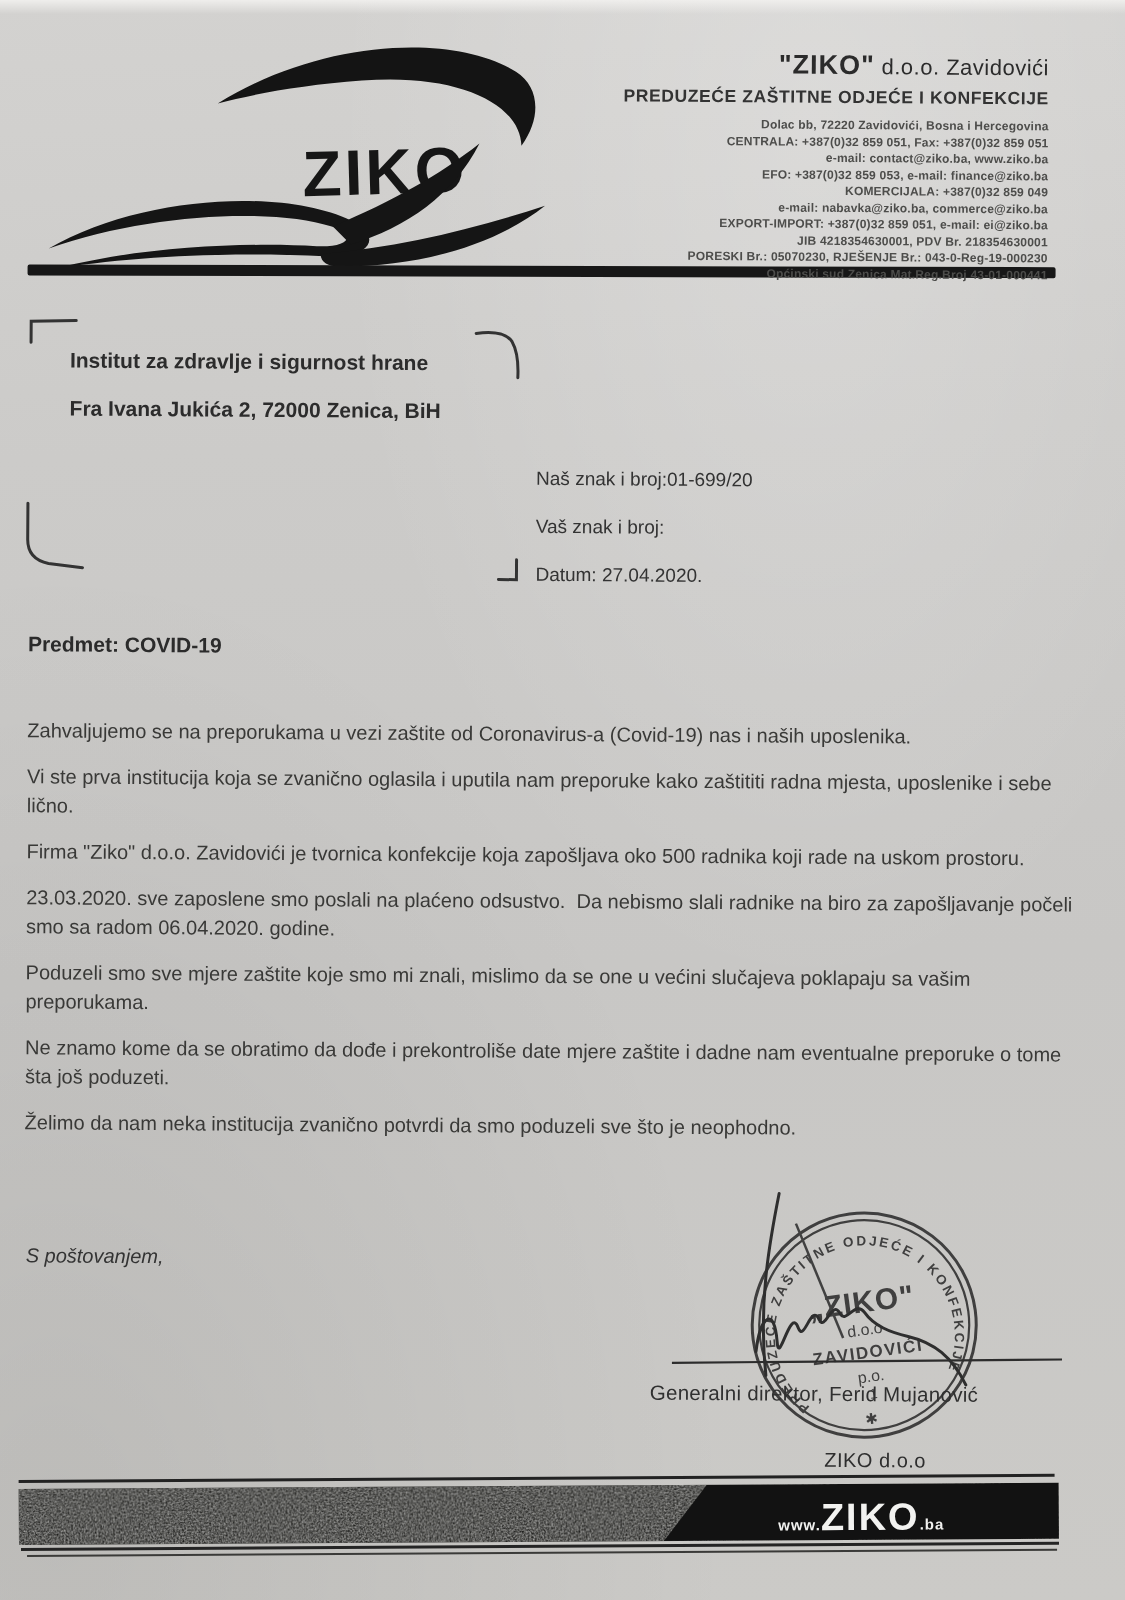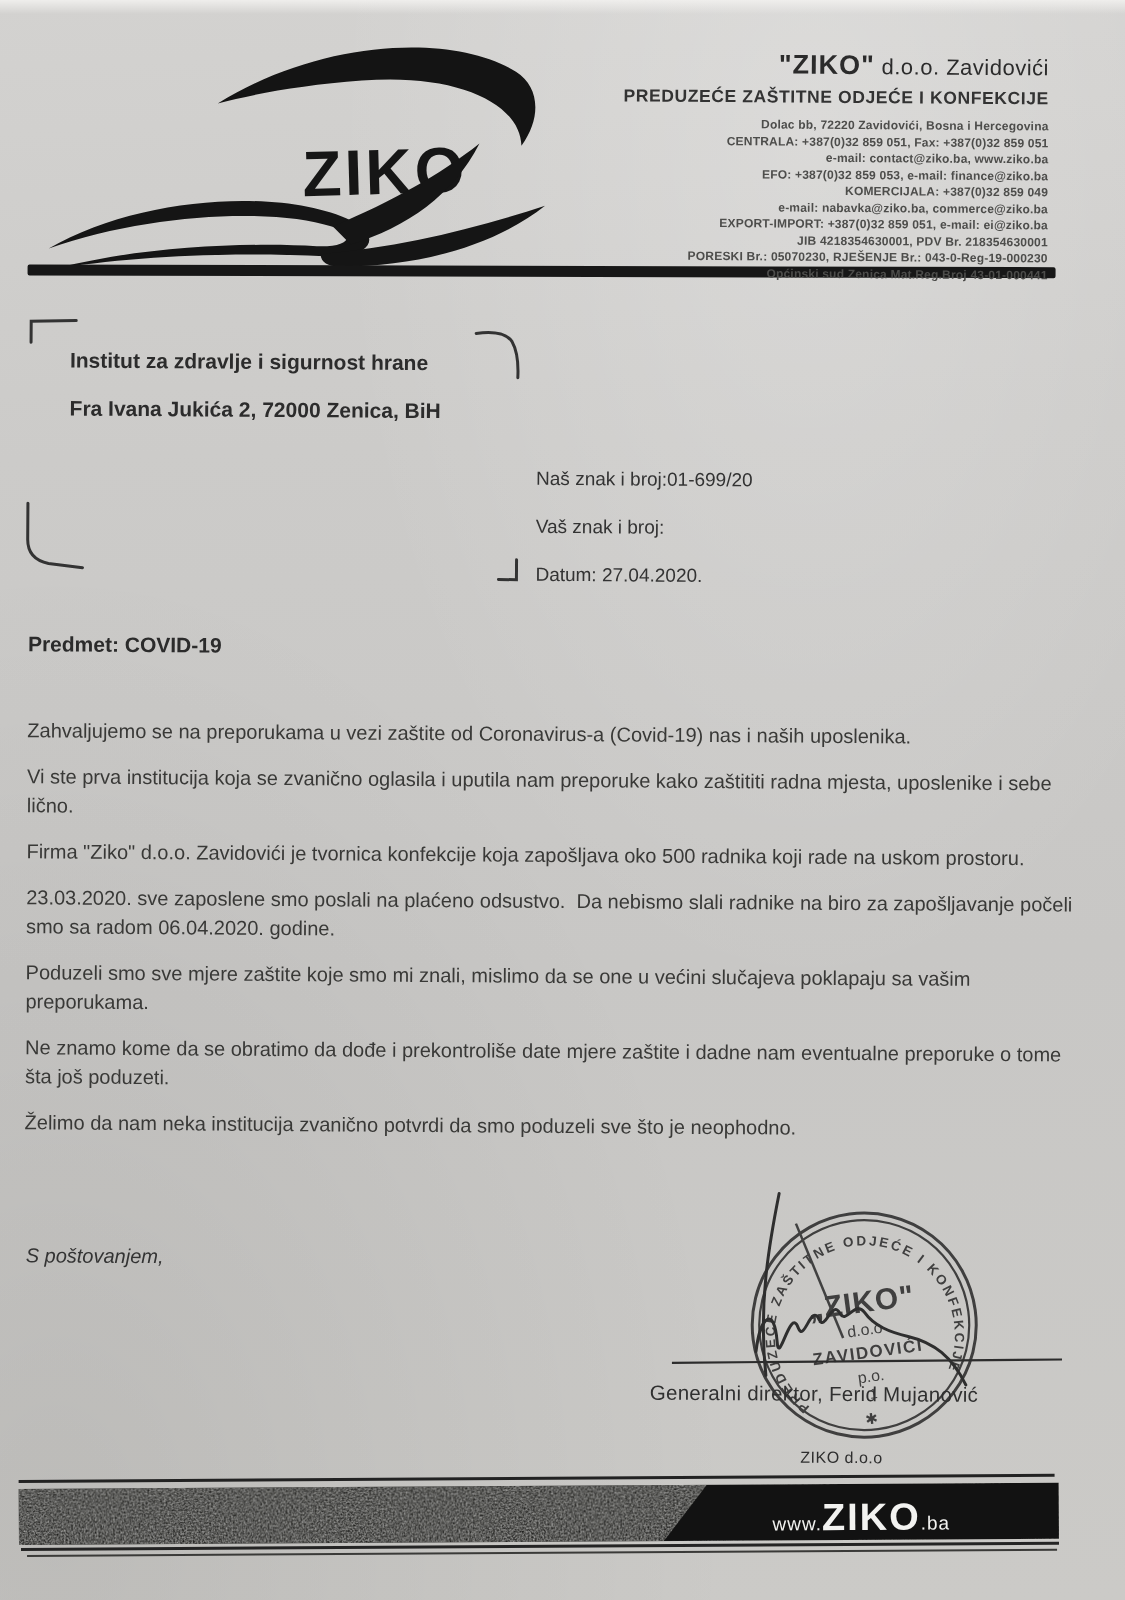--- a/index.html
+++ b/index.html
@@ -38,30 +38,30 @@
   
   .subject{position:absolute;left:28px;top:636px;font-weight:bold;font-size:21px;color:#2b2b2b;}
   .body{position:absolute;left:28px;top:720px;width:1062px;font-size:20px;line-height:29px;color:#393937;}
   .body p{margin:0 0 17px 0;white-space:pre-wrap;}
   .salutation{position:absolute;left:30px;top:1248px;font-size:20px;color:#333;font-style:italic;}
 
   
   .stamp{position:absolute;left:752px;top:1206px;width:235px;height:235px;opacity:.88;}
   .sig-svg{position:absolute;left:615px;top:1182px;width:470px;height:218px;}
   .signer{position:absolute;left:655px;top:1380px;font-size:20.5px;color:#303030;letter-spacing:.3px;}
-  .company2{position:absolute;left:806px;top:1447px;font-size:16px;color:#2e2e2e;letter-spacing:.5px;}
+  .company2{position:absolute;left:830px;top:1447px;font-size:20px;color:#2e2e2e;letter-spacing:.5px;}
 
   
   .banner{position:absolute;left:25px;top:1477px;width:1040px;height:86px;transform:rotate(-0.75deg);}
   .banner .topline{position:absolute;top:0;left:0;right:4px;height:3px;background:#222;}
   .banner .bar{position:absolute;top:9px;left:0;right:0;height:56px;background:#1d1d1b;overflow:hidden;}
   .banner .plate{position:absolute;right:0;top:0;bottom:0;width:38%;background:#121212;
      clip-path:polygon(11% 0,100% 0,100% 100%,0 100%);display:flex;align-items:flex-end;justify-content:center;padding-bottom:4px;}
   .www{color:#f2f2f0;white-space:nowrap;line-height:1;}
-  .www .sm{font-size:19px;font-weight:normal;letter-spacing:1px;vertical-align:baseline;}
+  .www .sm{font-size:15px;font-weight:bold;letter-spacing:1px;vertical-align:baseline;}
   .www .lg{font-size:38px;font-weight:bold;letter-spacing:2px;vertical-align:baseline;}
   .banner .botline1{position:absolute;top:68px;left:2px;right:0;height:3px;background:#242424;}
   .banner .botline2{position:absolute;top:75px;left:8px;right:2px;height:2px;background:#3a3a38;}
 </style>
 </head>
 <body>
 
 <div class="page">
   <div class="top-strip"></div>
 

